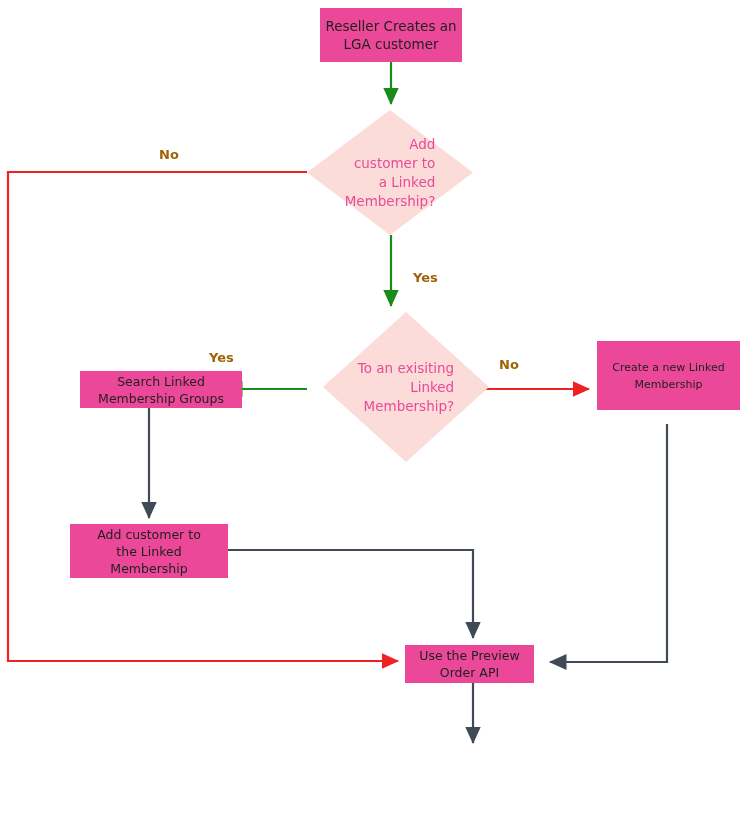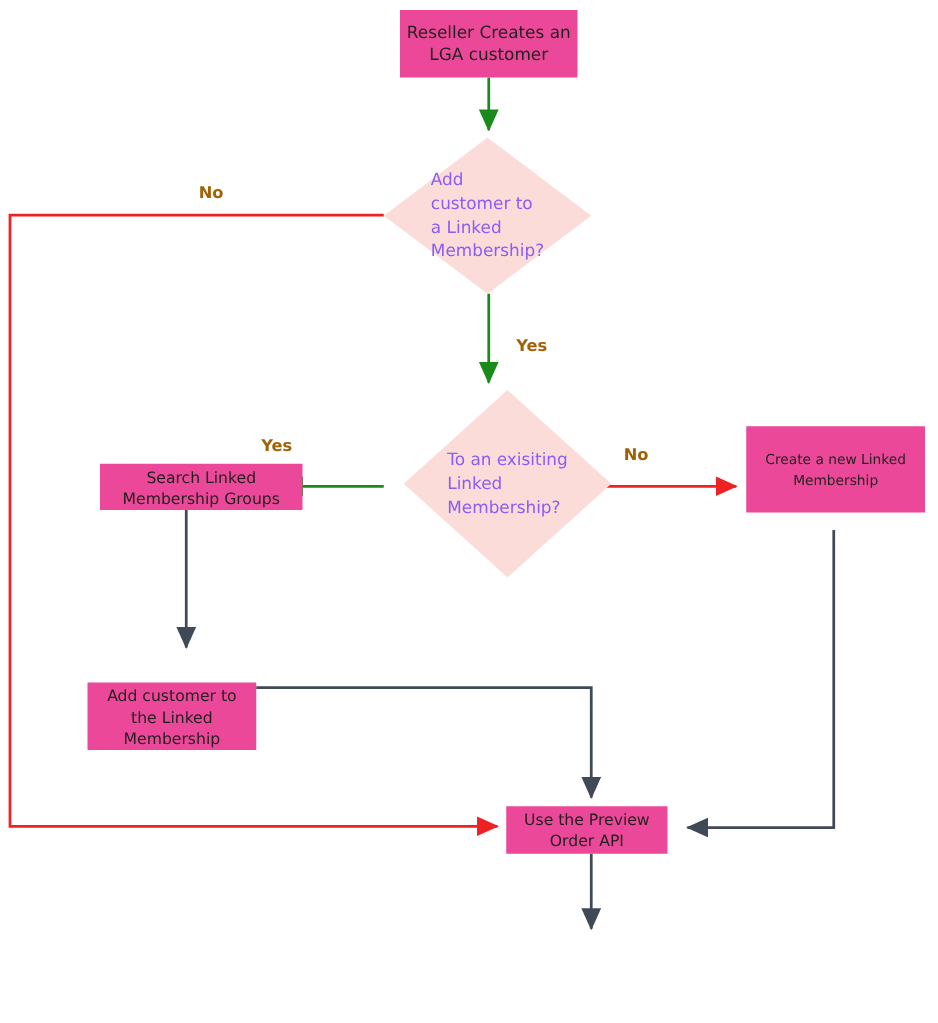--- a/index.html
+++ b/index.html
@@ -59,24 +59,24 @@
   }
   .diamond-label {
     position: absolute;
     left: 0;
     top: 0;
     width: 100%;
     height: 100%;
     display: flex;
     align-items: center;
     justify-content: center;
-    text-align: left;
+    text-align: right;
     font-size: 13.5px;
     line-height: 19px;
-    color: #8b5cf6;
+    color: #ec4899;
     white-space: pre-line;
     font-family: "DejaVu Sans", sans-serif;
   }
   .edge-label {
     position: absolute;
     font-weight: bold;
     font-size: 13px;
     color: #a16207;
     font-family: "DejaVu Sans", sans-serif;
     white-space: nowrap;
@@ -146,21 +146,21 @@
   <div class="node box" style="left:80px; top:371px; width:162px; height:37px; font-size:12.5px; line-height:17px;">
     <span class="node-text">Search Linked
 Membership Groups</span>
   </div>
 
   <div class="node box" style="left:597px; top:341px; width:143px; height:69px; font-size:11px; line-height:17px;">
     <span class="node-text">Create a new Linked
 Membership</span>
   </div>
 
-  <div class="node box" style="left:70px; top:524px; width:135px; height:54px; font-size:12.5px; line-height:17px;margin-top:22px;">
+  <div class="node box" style="left:70px; top:524px; width:158px; height:54px; font-size:12.5px; line-height:17px;">
     <span class="node-text">Add customer to
 the Linked
 Membership</span>
   </div>
 
   <div class="node box" style="left:405px; top:645px; width:129px; height:38px; font-size:12.5px; line-height:17px;">
     <span class="node-text">Use the Preview
 Order API</span>
   </div>
 

